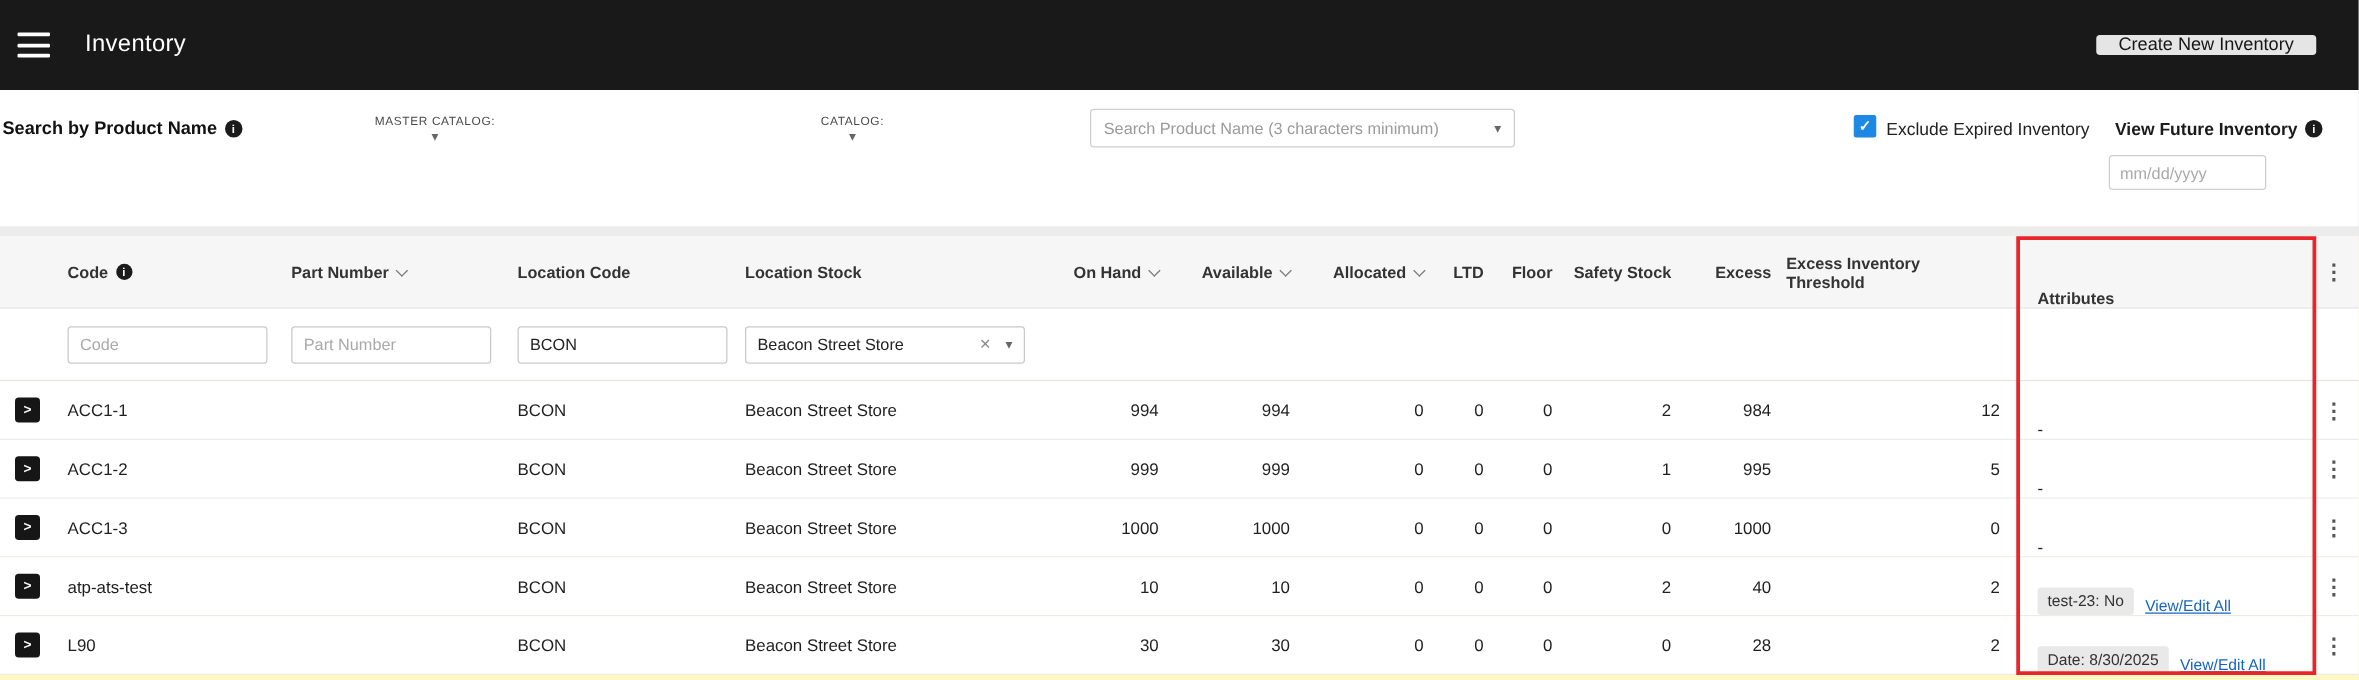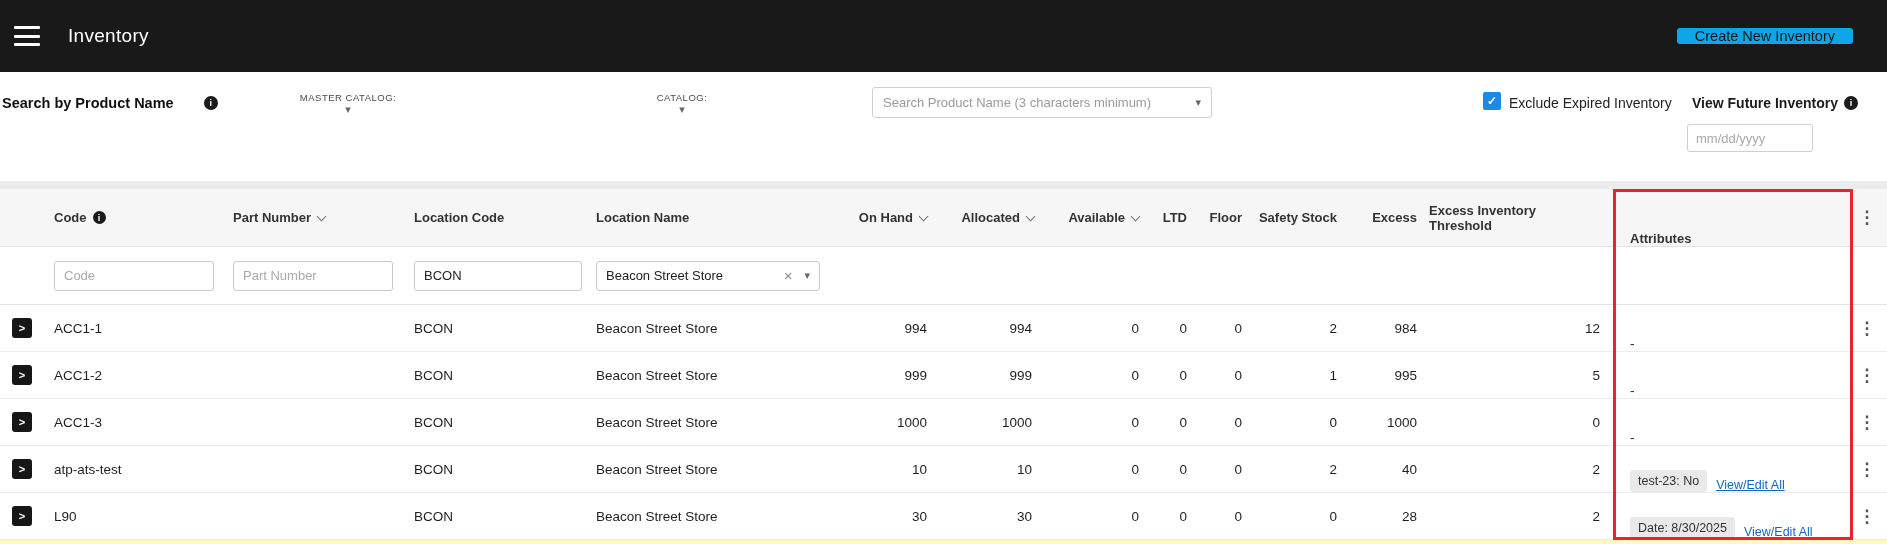--- a/index.html
+++ b/index.html
@@ -6,28 +6,28 @@
   html,body { width:1887px; height:544px; overflow:hidden;
     font-family:"Liberation Sans", sans-serif; background:#ececec; }
 
   
   .topbar { height:72px; background:#191919; display:flex; align-items:center;
     padding:0 34px 0 14px; }
   .menu-btn { width:26px; height:20px; display:flex; flex-direction:column;
     justify-content:space-between; cursor:pointer; }
   .menu-btn i { display:block; height:3px; background:#fff; border-radius:1px; }
   .topbar-title { color:#fff; font-size:19px; margin-left:28px; letter-spacing:.3px; }
-  .create-btn { margin-left:auto; background:#0ea5e9; color:#161616; border:none;
+  .create-btn { margin-left:auto; background:#e5e5e5; color:#161616; border:none;
     font-family:inherit; font-size:14.5px; font-weight:500; padding:0 18px;
     border-radius:3px; cursor:pointer; }
 
   
   .filter-panel { position:relative; height:109px; background:#fff; }
   .sl { position:absolute; left:2px; top:23px; font-size:14.5px; font-weight:700;
-    color:#111; display:flex; align-items:center;gap:24px; }
+    color:#111; display:flex; align-items:center; }
   .info-dot { display:inline-flex; width:14px; height:14px; border-radius:50%;
     background:#1b1b1b; color:#fff; font-size:9px; font-weight:700; font-style:normal;
     align-items:center; justify-content:center; margin-left:6px; cursor:pointer; }
   .mat-select { position:absolute; top:20px; height:24px; display:flex;
     align-items:center; justify-content:space-between; cursor:pointer;flex-direction:column; }
   .mat-select .lbl { font-size:9.5px; color:#4a4a4a; letter-spacing:.5px; }
   .caret { color:#666; font-size:11px; }
   .search-select { position:absolute; left:872px; top:15px; width:340px; height:31px;
     border:1px solid #cfcfcf; border-radius:3px; display:flex; align-items:center;
     padding:0 10px; cursor:pointer; background:#fff; }
@@ -154,32 +154,32 @@
       <span class="info-dot" style="width:13px;height:13px;">i</span>
     </div>
     <div class="cell col-part sortable">
       <span>Part Number</span>
         <i class="chev"></i>
     </div>
     <div class="cell col-loccode">
       <span>Location Code</span>
     </div>
     <div class="cell col-locname">
-      <span>Location Name</span>
+      <span>Location Stock</span>
     </div>
     <div class="cell col-onhand num sortable">
       <span>On Hand</span>
         <i class="chev"></i>
     </div>
+    <div class="cell col-avail num sortable">
+      <span>Available</span>
+        <i class="chev"></i>
+    </div>
     <div class="cell col-alloc num sortable">
       <span>Allocated</span>
-        <i class="chev"></i>
-    </div>
-    <div class="cell col-avail num sortable">
-      <span>Available</span>
         <i class="chev"></i>
     </div>
     <div class="cell col-ltd num">
       <span>LTD</span>
     </div>
     <div class="cell col-floor num">
       <span>Floor</span>
     </div>
     <div class="cell col-safety num">
       <span>Safety Stock</span>

